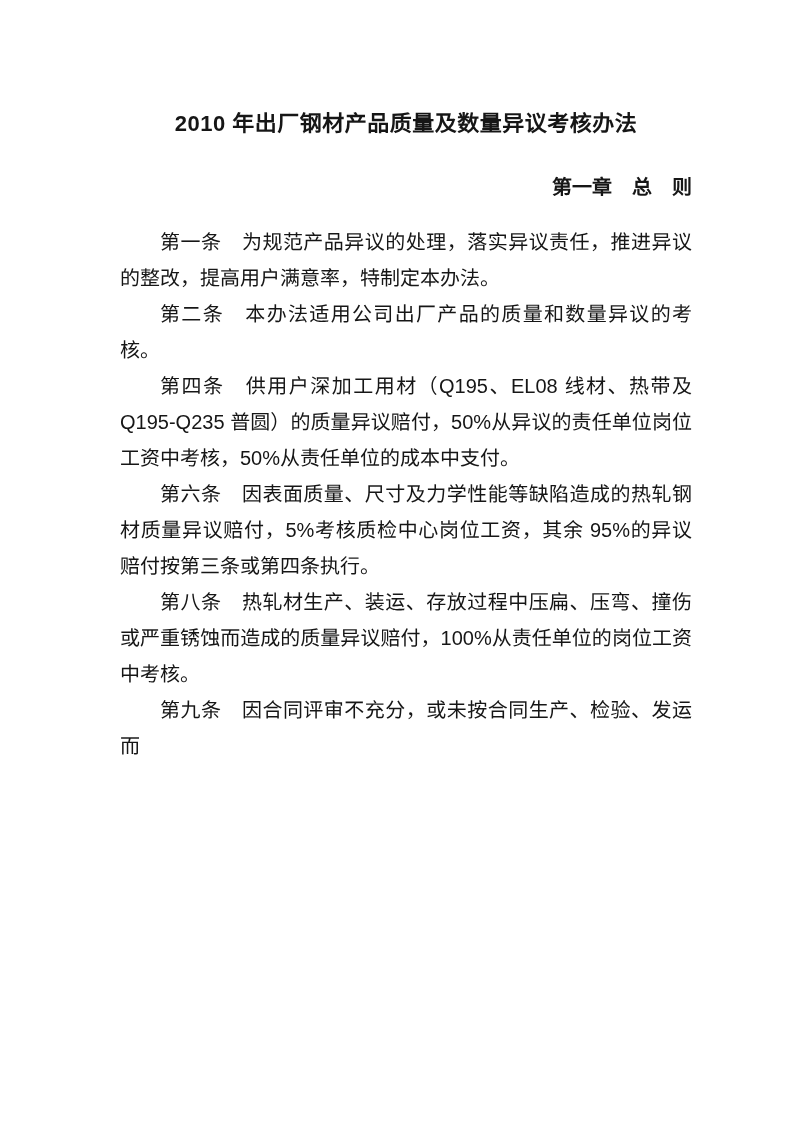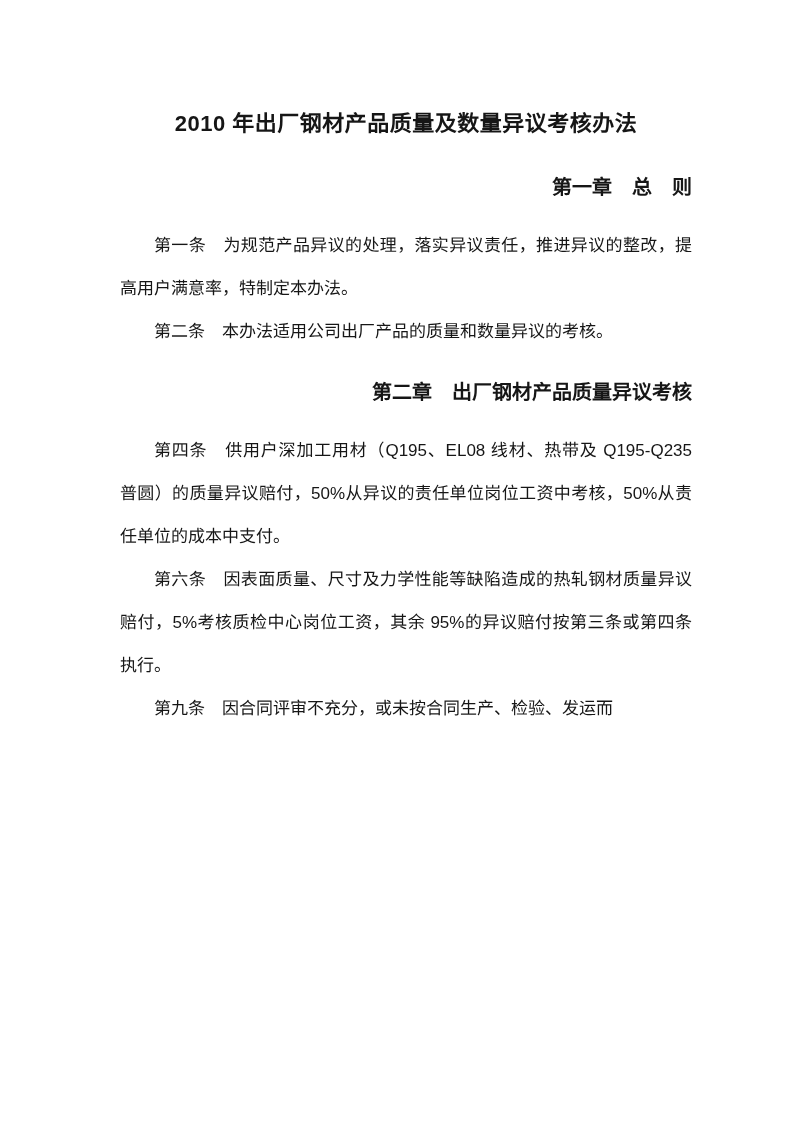--- a/index.html
+++ b/index.html
@@ -33,47 +33,47 @@
     letter-spacing: 0.5px;
   }
   .chapter-heading {
     font-size: 20px;
     font-weight: bold;
     line-height: 30px;
     text-align: right;
     margin: 24px 0 22px 0;
   }
   .body-para {
-    font-size: 17px;
-    line-height: 43px;
+    font-size: 20px;
+    line-height: 36px;
     margin: 0;
     text-align: justify;
     text-indent: 2em;
   }
 </style>
 </head>
 <body>
 
 <div class="page">
   <div class="content">
 
     <h1 class="doc-title">2010 年出厂钢材产品质量及数量异议考核办法</h1>
 
     <h2 class="chapter-heading">第一章　总　则</h2>
 
     <p class="body-para">第一条　为规范产品异议的处理，落实异议责任，推进异议的整改，提高用户满意率，特制定本办法。</p>
 
     <p class="body-para">第二条　本办法适用公司出厂产品的质量和数量异议的考核。</p>
 
-    <h2 class="chapter-heading">第二章　出厂钢材产品质量异议考核</h2>
 
 
     <p class="body-para">第四条　供用户深加工用材（Q195、EL08 线材、热带及 Q195-Q235 普圆）的质量异议赔付，50%从异议的责任单位岗位工资中考核，50%从责任单位的成本中支付。</p>
 
 
     <p class="body-para">第六条　因表面质量、尺寸及力学性能等缺陷造成的热轧钢材质量异议赔付，5%考核质检中心岗位工资，其余 95%的异议赔付按第三条或第四条执行。</p>
 
 
+    <p class="body-para">第八条　热轧材生产、装运、存放过程中压扁、压弯、撞伤或严重锈蚀而造成的质量异议赔付，100%从责任单位的岗位工资中考核。</p>
 
     <p class="body-para">第九条　因合同评审不充分，或未按合同生产、检验、发运而</p>
 
   </div>
 </div>
 
 </body></html>

